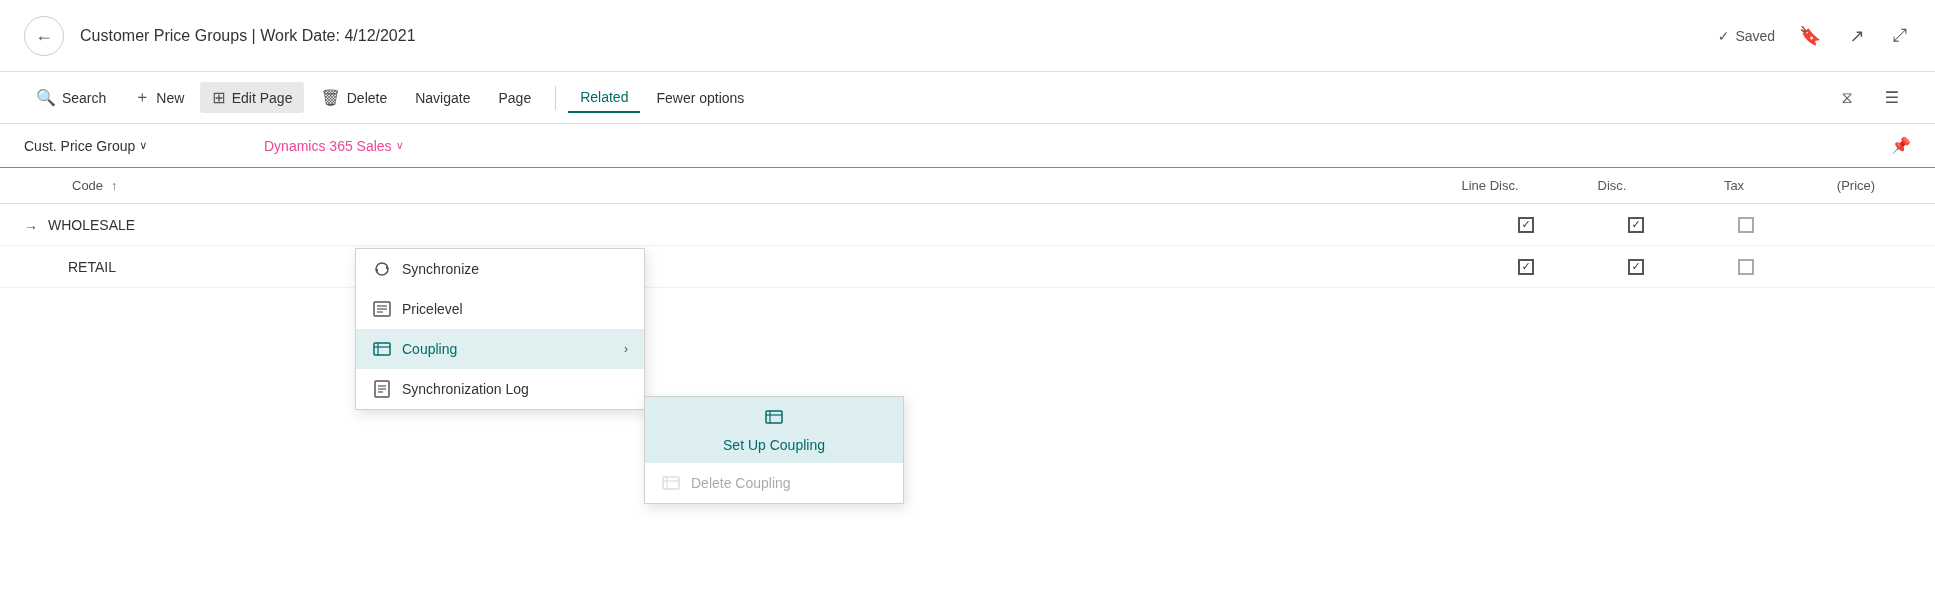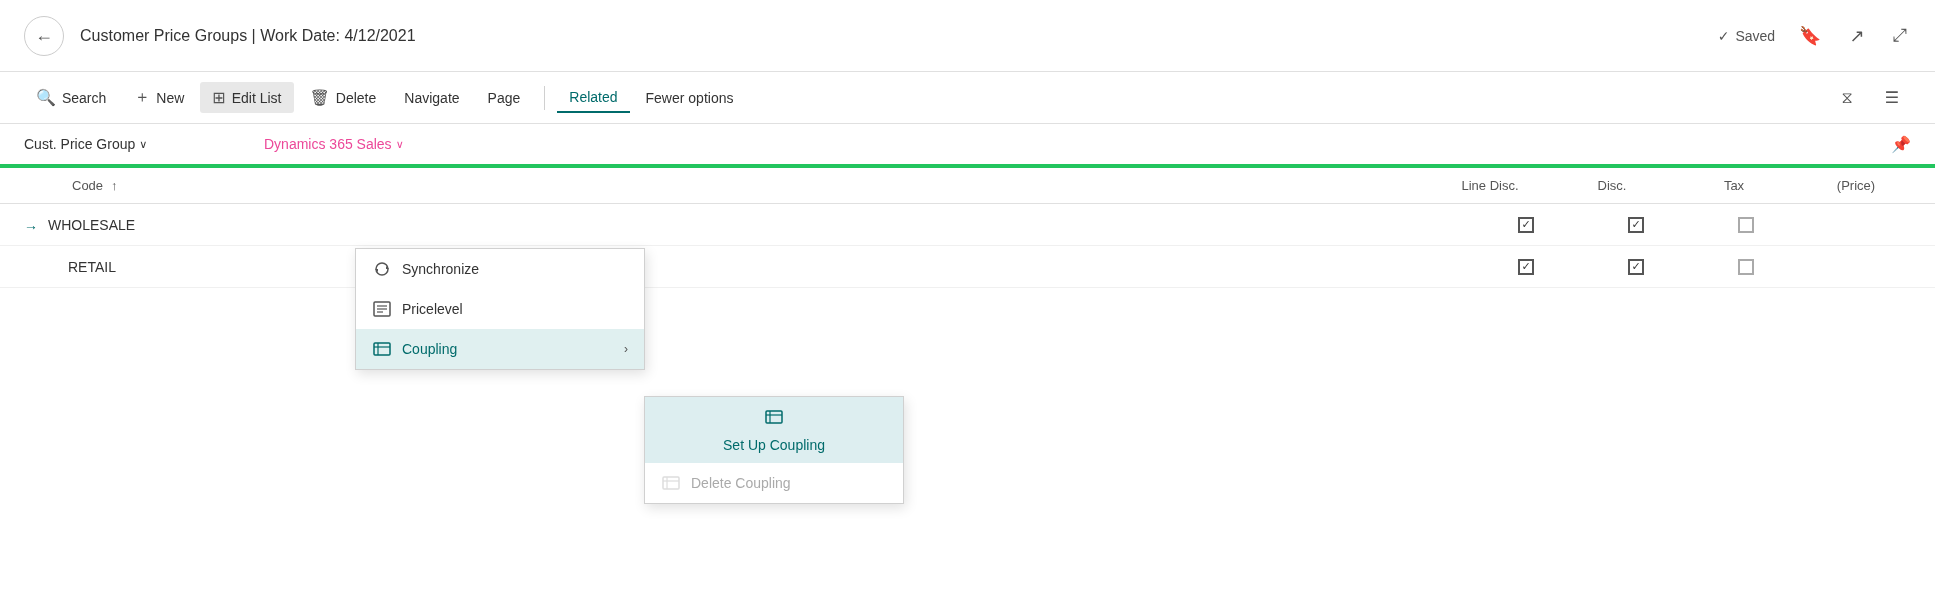--- a/index.html
+++ b/index.html
@@ -102,21 +102,21 @@
       align-items: center;
       gap: 8px;
     }
 
     
     .column-headers {
       display: flex;
       align-items: center;
       padding: 0 24px;
       height: 44px;
-      border-bottom: 4px solid #22c55e;
+      border-bottom: 1px solid #22c55e;
       background: #fff;
     }
     .col-group-label {
       display: flex;
       align-items: center;
       gap: 4px;
       min-width: 240px;
       font-size: 14px;
       color: #333;
       cursor: pointer;
@@ -287,21 +287,21 @@
   <button class="toolbar-btn">
     <span class="icon">🔍</span>
     <span>Search</span>
   </button>
   <button class="toolbar-btn">
     <span class="icon">＋</span>
     <span>New</span>
   </button>
   <button class="toolbar-btn" style="background:#e8e8e8; border-radius:3px;">
     <span class="icon">⊞</span>
-    <span>Edit List</span>
+    <span>Edit Page</span>
   </button>
   <button class="toolbar-btn">
     <span class="icon">🗑</span>
     <span>Delete</span>
   </button>
   <button class="toolbar-btn">
     <span>Navigate</span>
   </button>
   <button class="toolbar-btn">
     <span>Page</span>
@@ -428,20 +428,31 @@
         <svg width="18" height="18" viewBox="0 0 18 18" fill="none" xmlns="http://www.w3.org/2000/svg">
           <rect x="1" y="3" width="16" height="12" rx="1" stroke="#006b6b" stroke-width="1.5" fill="none"></rect>
           <line x1="1" y1="7" x2="17" y2="7" stroke="#006b6b" stroke-width="1.2"></line>
           <line x1="5" y1="3" x2="5" y2="15" stroke="#006b6b" stroke-width="1.2"></line>
         </svg>
       </span>
       <span class="menu-item-label" style="color:#006b6b;">Coupling</span>
       <span class="menu-item-arrow">›</span>
     </div>
 
+    <div class="menu-item">
+      <span class="menu-item-icon">
+        <svg width="18" height="18" viewBox="0 0 18 18" fill="none" xmlns="http://www.w3.org/2000/svg">
+          <rect x="2" y="1" width="14" height="16" rx="1" stroke="#555" stroke-width="1.5" fill="none"></rect>
+          <line x1="5" y1="6" x2="13" y2="6" stroke="#555" stroke-width="1.2"></line>
+          <line x1="5" y1="9" x2="13" y2="9" stroke="#555" stroke-width="1.2"></line>
+          <line x1="5" y1="12" x2="10" y2="12" stroke="#555" stroke-width="1.2"></line>
+        </svg>
+      </span>
+      <span class="menu-item-label">Synchronization Log</span>
+    </div>
   </div>
 
   <div class="menu-secondary">
 
     <div class="menu-item highlighted">
       <span class="menu-item-icon">
         <svg width="18" height="18" viewBox="0 0 18 18" fill="none" xmlns="http://www.w3.org/2000/svg">
           <rect x="1" y="3" width="16" height="12" rx="1" stroke="#006b6b" stroke-width="1.5" fill="none"></rect>
           <line x1="1" y1="7" x2="17" y2="7" stroke="#006b6b" stroke-width="1.2"></line>
           <line x1="5" y1="3" x2="5" y2="15" stroke="#006b6b" stroke-width="1.2"></line>

